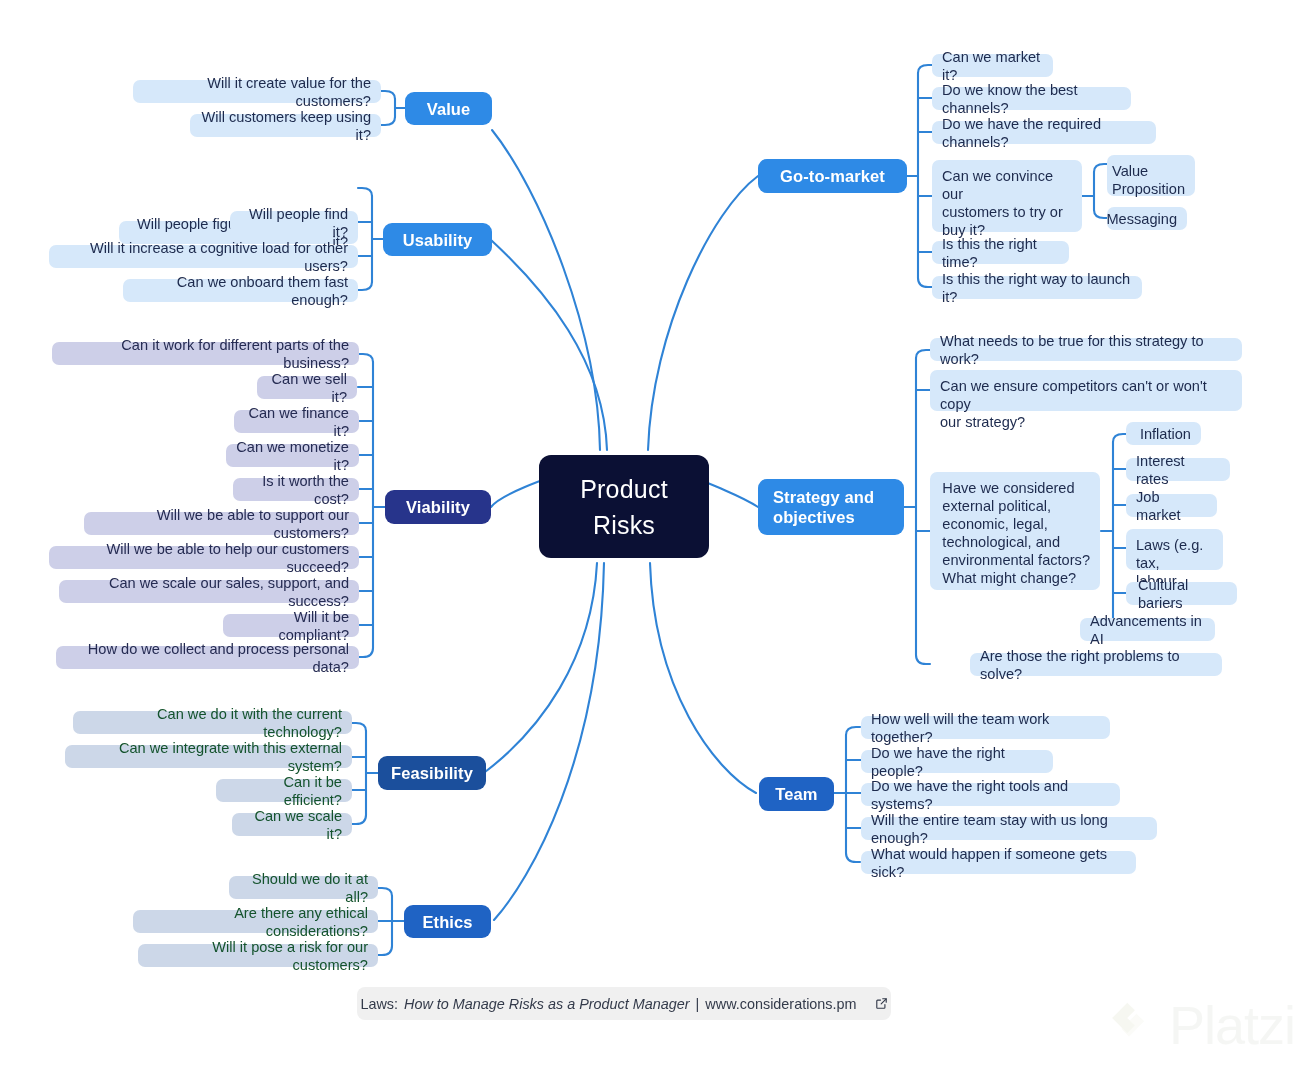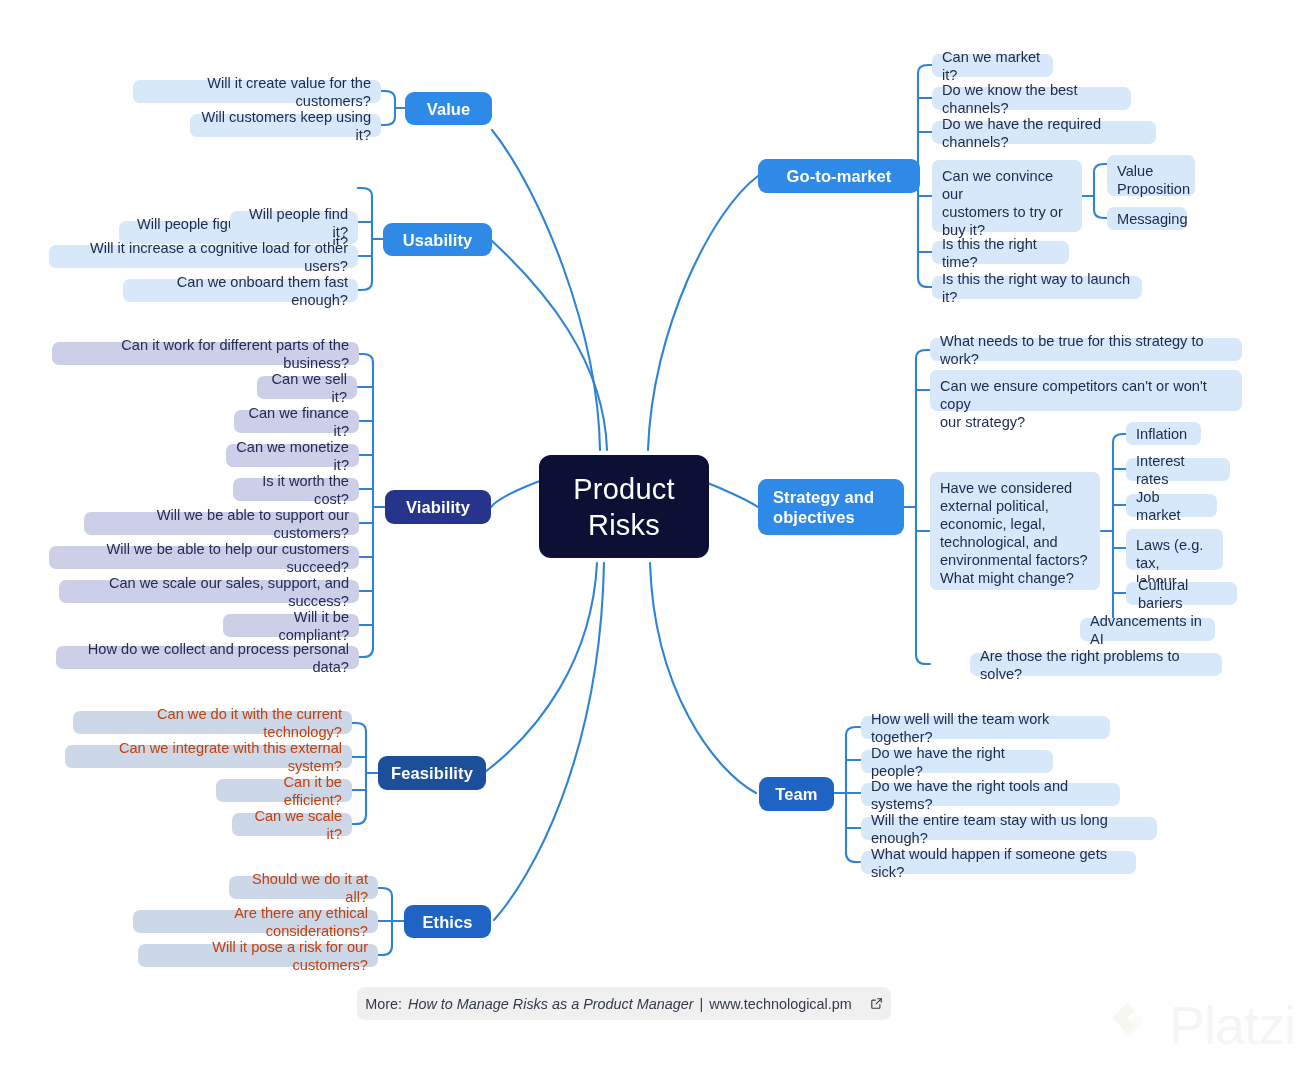--- a/index.html
+++ b/index.html
@@ -38,21 +38,21 @@
     align-items: center;
     white-space: pre-line;
   }
 
   .root {
     background: #0b1034;
     color: #ffffff;
     border-radius: 12px;
     justify-content: center;
     text-align: center;
-    font-size: 29px;
+    font-size: 25px;
     line-height: 36px;
     letter-spacing: .2px;
     z-index: 6;
   }
 
   .branch {
     color: #ffffff;
     font-size: 16.5px;
     line-height: 20px;
     font-weight: bold;
@@ -63,30 +63,30 @@
   .branch.center-label { justify-content: center; text-align: center; }
 
   .leaf {
     font-size: 14.6px;
     line-height: 18px;
     padding: 5px 10px;
     border-radius: 7px;
     z-index: 4;
   }
   .leaf.r-align { justify-content: flex-end; text-align: right; }
-  .leaf.l-align { justify-content: flex-start; text-align: left; }
+  .leaf.l-align { justify-content: flex-end; text-align: left; }
   .leaf.block { align-items: flex-start; padding-top: 7px; }
 
   
   .c-bright   { background: #2e8ae6; }
   .c-mid      { background: #1f63c4; }
   .c-deep     { background: #1b4f9c; }
   .c-navy     { background: #27348b; }
   .pill-blue  { background: #d6e8fa; color: #1d2a4d; }
-  .pill-gray  { background: #ccd7e8; color: #c2410c; }
+  .pill-gray  { background: #ccd7e8; color: #14532d; }
   .pill-lav   { background: #cdcfe8; color: #252b52; }
 
   
   #footer {
     position: absolute;
     left: 357px;
     top: 987px;
     width: 534px;
     height: 33px;
     background: #f0f0f0;
@@ -304,21 +304,21 @@
   <div class="node leaf pill-gray r-align" style="left:229px; top:876px; width:149px; height:23px;">
     <span>Should we do it at all?</span>
   </div>
   <div class="node leaf pill-gray r-align" style="left:133px; top:910px; width:245px; height:23px;">
     <span>Are there any ethical considerations?</span>
   </div>
   <div class="node leaf pill-gray r-align" style="left:138px; top:944px; width:240px; height:23px;">
     <span>Will it pose a risk for our customers?</span>
   </div>
 
-  <div class="node branch c-bright center-label" style="left:758px; top:159px; width:162px; height:34px;">
+  <div class="node branch c-bright center-label" style="left:758px; top:159px; width:149px; height:34px;">
     <span>Go-to-market</span>
   </div>
   <div class="node leaf pill-blue l-align" style="left:932px; top:54px; width:121px; height:23px;">
     <span>Can we market it?</span>
   </div>
   <div class="node leaf pill-blue l-align" style="left:932px; top:87px; width:199px; height:23px;">
     <span>Do we know the best channels?</span>
   </div>
   <div class="node leaf pill-blue l-align" style="left:932px; top:121px; width:224px; height:23px;">
     <span>Do we have the required channels?</span>
@@ -399,24 +399,24 @@
     <span>Do we have the right tools and systems?</span>
   </div>
   <div class="node leaf pill-blue l-align" style="left:861px; top:817px; width:296px; height:23px;">
     <span>Will the entire team stay with us long enough?</span>
   </div>
   <div class="node leaf pill-blue l-align" style="left:861px; top:851px; width:275px; height:23px;">
     <span>What would happen if someone gets sick?</span>
   </div>
 
   <div id="footer">
-    <span>More:</span>
+    <span>Laws:</span>
     <span class="ital">How to Manage Risks as a Product Manager</span>
     <span class="sep">|</span>
-    <span>www.technological.pm</span>
+    <span>www.considerations.pm</span>
     <span class="ext">
       <svg width="13" height="13" viewBox="0 0 16 16" fill="none" stroke="#333a4a" stroke-width="1.4" stroke-linecap="round" stroke-linejoin="round">
         <path d="M9.5 2.2h4.3v4.3"></path>
         <path d="M13.8 2.2 7.6 8.4"></path>
         <path d="M12.2 9.2v3.6a1 1 0 0 1-1 1H3.2a1 1 0 0 1-1-1V4.8a1 1 0 0 1 1-1h3.6"></path>
       </svg>
     </span>
   </div>
 
   <div id="watermark">

